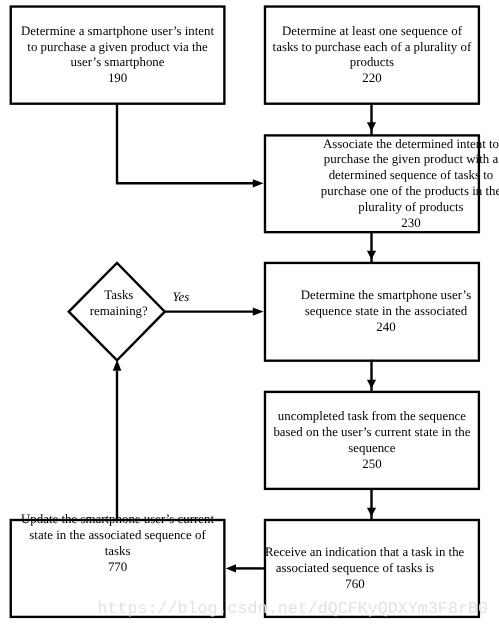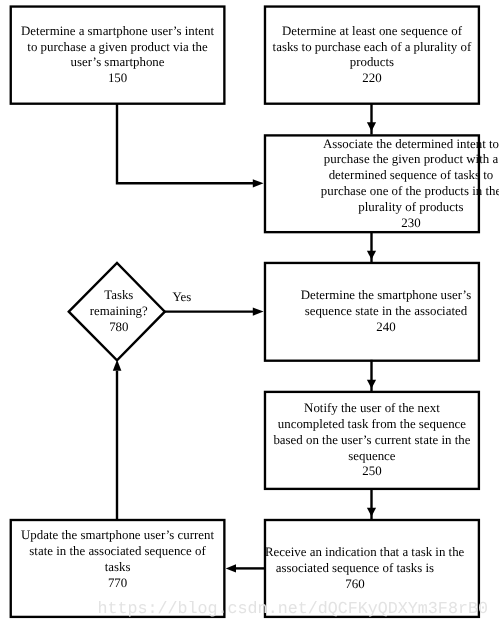--- a/index.html
+++ b/index.html
@@ -7,21 +7,21 @@
        font-family:"Liberation Serif", serif;
        -webkit-font-smoothing:antialiased;text-rendering:geometricPrecision;}
   #canvas{position:relative;width:499px;height:628px;will-change:transform;}
   svg#wires{position:absolute;left:0;top:0;width:499px;height:628px;}
   .node{position:absolute;box-sizing:border-box;background:transparent;
         display:flex;align-items:center;justify-content:center;}
   .node .txt{font-size:12.9px;line-height:15.85px;text-align:center;color:#000;width:100%;position:relative;top:0.3px;}
   .node .txt .ln{display:block;white-space:nowrap;}
   .diamond-label{position:absolute;text-align:center;font-size:12.9px;line-height:15.85px;color:#000;}
   .diamond-label .ln{display:block;white-space:nowrap;}
-  .edge-label{position:absolute;font-size:12.9px;line-height:15.85px;color:#000;}
+  .edge-label{position:absolute;font-size:12.9px;line-height:15.85px;color:#000;font-style:italic;}
   .watermark{position:absolute;font-family:"Liberation Mono", monospace;font-size:16.7px;
              line-height:19px;color:#e3e3e3;white-space:pre;letter-spacing:0px;}
 </style>
 </head>
 <body>
 
 <div id="canvas">
 
   <svg id="wires" viewBox="0 0 499 628">
     <g fill="none" stroke="#000" stroke-width="2.35" shape-rendering="geometricPrecision">
@@ -54,21 +54,21 @@
       <path d="M112.8,370.8 L121.4,370.8 L117.1,359.8 Z"></path>
       <path d="M252.8,307.5 L252.8,315.7 L263.6,311.6 Z"></path>
     </g>
   </svg>
 
   <div class="node" style="left:10.75px;top:6.55px;width:213.62px;height:97.15px;border-radius:6px;">
     <div class="txt">
         <span class="ln">Determine a smartphone user’s intent</span>
         <span class="ln">to purchase a given product via the</span>
         <span class="ln">user’s smartphone</span>
-        <span class="ln">150</span>
+        <span class="ln">190</span>
       </div>
   </div>
 
   <div class="node" style="left:264.98px;top:6.55px;width:213.92px;height:97.15px;border-radius:15px;">
     <div class="txt">
         <span class="ln">Determine at least one sequence of</span>
         <span class="ln">tasks to purchase each of a plurality of</span>
         <span class="ln">products</span>
         <span class="ln">220</span>
       </div>
@@ -88,48 +88,46 @@
   <div class="node" style="left:264.98px;top:262.95px;width:213.92px;height:97.75px;padding-left:28px;">
     <div class="txt">
         <span class="ln">Determine the smartphone user’s</span>
         <span class="ln">sequence state in the associated</span>
         <span class="ln">240</span>
       </div>
   </div>
 
   <div class="node" style="left:264.98px;top:391.9px;width:213.92px;height:97.0px;">
     <div class="txt">
-        <span class="ln">Notify the user of the next</span>
         <span class="ln">uncompleted task from the sequence</span>
         <span class="ln">based on the user’s current state in the</span>
         <span class="ln">sequence</span>
         <span class="ln">250</span>
       </div>
   </div>
 
   <div class="node" style="left:264.98px;top:520.0px;width:180px;height:96.9px;">
     <div class="txt">
         <span class="ln">Receive an indication that a task in the</span>
         <span class="ln">associated sequence of tasks is</span>
         <span class="ln">760</span>
       </div>
   </div>
 
-  <div class="node" style="left:10.75px;top:520.0px;width:213.62px;height:79px;">
+  <div class="node" style="left:10.75px;top:504px;width:213.62px;height:79px;">
     <div class="txt">
         <span class="ln">Update the smartphone user’s current</span>
         <span class="ln">state in the associated sequence of</span>
         <span class="ln">tasks</span>
         <span class="ln">770</span>
       </div>
   </div>
 
   <div class="diamond-label" style="left:68.3px;top:288.3px;width:101px;">
       <span class="ln">Tasks</span>
       <span class="ln">remaining?</span>
-      <span class="ln">780</span>
     </div>
 
   <div class="edge-label" style="left:172.5px;top:290.3px;">Yes</div>
 
   <div class="watermark" style="left:97.4px;top:600.0px;">https://blog.csdn.net/dQCFKyQDXYm3F8rB0</div>
 
 </div>
 
 </body></html>

